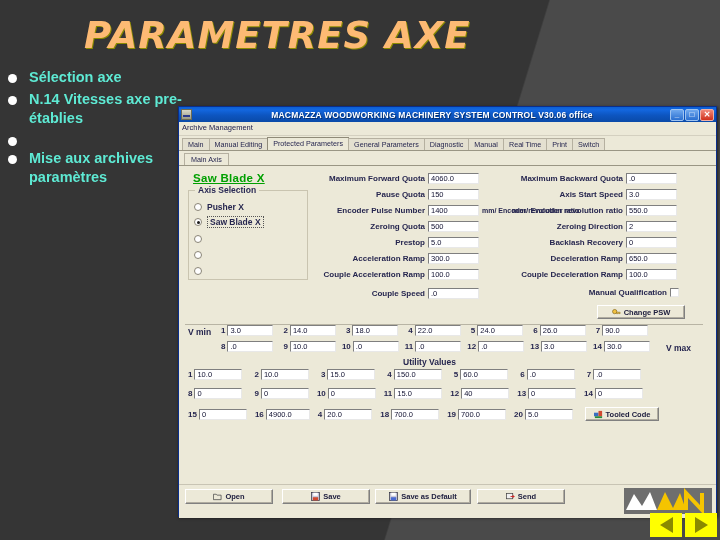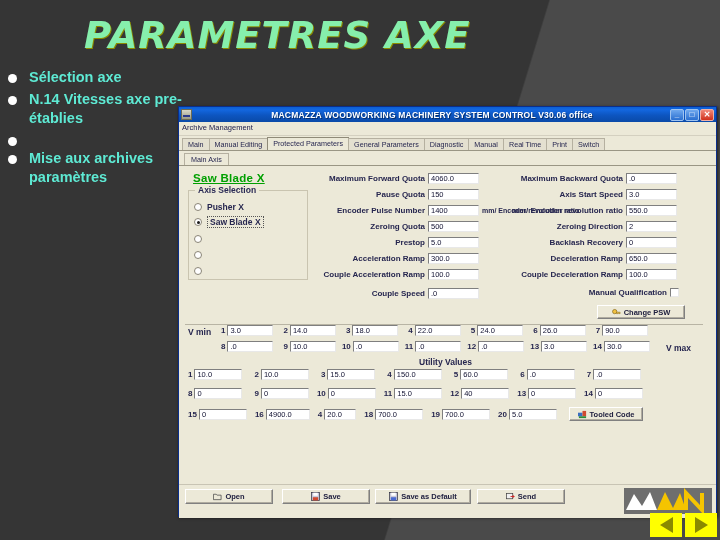--- a/index.html
+++ b/index.html
@@ -12,21 +12,21 @@
   .bg-wedge{
     position:absolute;top:0;left:0;width:720px;height:540px;
     background:
       linear-gradient(107deg, #353535 0%, #353535 62%, #4a4a4a 62.2%, #4a4a4a 100%);
   }
 
   
   .slide-title{
     position:absolute;left:84px;top:14px;
     font-size:37px;font-weight:bold;font-style:italic;
-    color:#86efac;letter-spacing:1px;
+    color:#fdba74;letter-spacing:1px;
     font-family:"DejaVu Sans", sans-serif;
     white-space:nowrap;
     transform:scaleY(1.02);
     text-shadow:1px 1px 0 #8a8a00;
   }
 
   
   .bullets{position:absolute;left:8px;top:68px;width:178px;}
   .bullet-row{display:flex;align-items:flex-start;margin-bottom:3px;}
   .bullet-dot{
@@ -382,21 +382,21 @@
       <div class="sm-in" style="width:46px;">.0</div>
       <span class="num-lbl" style="margin-left:6px;">12</span>
       <div class="sm-in" style="width:46px;">.0</div>
       <span class="num-lbl" style="margin-left:6px;">13</span>
       <div class="sm-in" style="width:46px;">3.0</div>
       <span class="num-lbl" style="margin-left:6px;">14</span>
       <div class="sm-in" style="width:46px;">30.0</div>
     </div>
     <div class="side-lbl" style="position:absolute;left:487px;top:177px;">V max</div>
 
-    <div class="uv-title" style="left:240px;top:191px;">Utility Values</div>
+    <div class="uv-title" style="left:224px;top:191px;">Utility Values</div>
 
     <div style="position:absolute;left:9px;top:203px;display:flex;align-items:center;">
       <span class="num-lbl">1</span>
       <div class="sm-in" style="width:48px;">10.0</div>
       <span class="num-lbl" style="margin-left:12px;">2</span>
       <div class="sm-in" style="width:48px;">10.0</div>
       <span class="num-lbl" style="margin-left:12px;">3</span>
       <div class="sm-in" style="width:48px;">15.0</div>
       <span class="num-lbl" style="margin-left:12px;">4</span>
       <div class="sm-in" style="width:48px;">150.0</div>
@@ -424,21 +424,21 @@
       <span class="num-lbl" style="margin-left:8px;">14</span>
       <div class="sm-in" style="width:48px;">0</div>
     </div>
 
     <div style="position:absolute;left:9px;top:241px;display:flex;align-items:center;">
       <span class="num-lbl">15</span>
       <div class="sm-in" style="width:48px;">0</div>
       <span class="num-lbl" style="margin-left:8px;">16</span>
       <div class="sm-in" style="width:44px;">4900.0</div>
       <span class="num-lbl" style="margin-left:8px;">4</span>
-      <div class="sm-in" style="width:32px;">20.0</div>
+      <div class="sm-in" style="width:48px;">20.0</div>
       <span class="num-lbl" style="margin-left:8px;">18</span>
       <div class="sm-in" style="width:48px;">700.0</div>
       <span class="num-lbl" style="margin-left:8px;">19</span>
       <div class="sm-in" style="width:48px;">700.0</div>
       <span class="num-lbl" style="margin-left:8px;">20</span>
       <div class="sm-in" style="width:48px;">5.0</div>
       <div class="btn" style="margin-left:12px;width:74px;height:14px;">
         <svg class="gi" viewBox="0 0 10 10">
             <rect x="0" y="3" width="5" height="4" fill="#3a6fc0"></rect>
             <rect x="5" y="1" width="4" height="6" fill="#d04a30"></rect>

